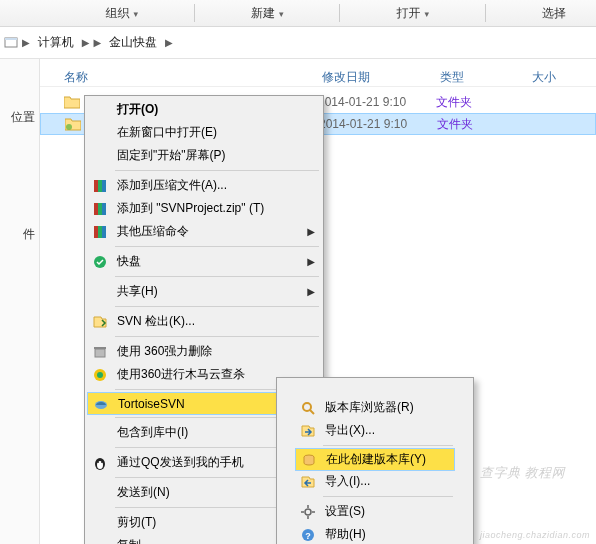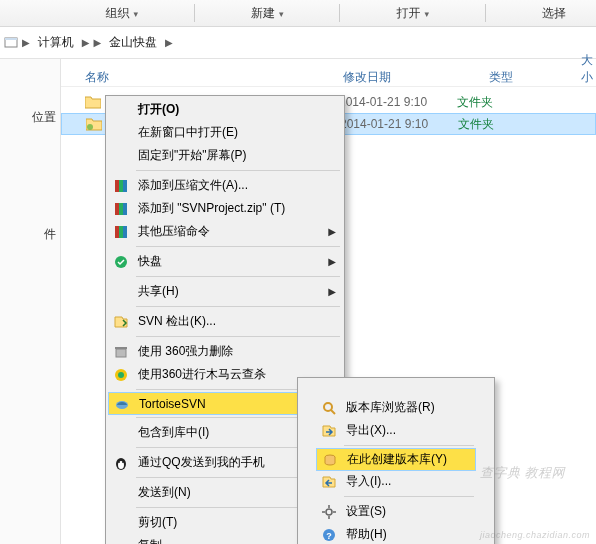--- a/index.html
+++ b/index.html
@@ -69,21 +69,21 @@
       padding: 0 2px;
       font-size: 10px;
     }
     
     
     .layout {
       display: flex;
       height: calc(100% - 59px);
     }
     .sidebar {
-      width: 61px;
+      width: 40px;
       background: #fafafa;
       border-right: 1px solid #e3e3e3;
       padding-top: 30px;
     }
     .sidebar-item {
       padding: 20px 4px;
       font-size: 12px;
       color: #333;
       text-align: right;
       white-space: nowrap;
@@ -95,21 +95,21 @@
     .columns {
       display: flex;
       height: 28px;
       align-items: flex-end;
       padding-left: 24px;
       border-bottom: 1px solid #eee;
       color: #3a6ea5;
     }
     .col-name { width: 258px; }
     .col-date { width: 118px; }
-    .col-type { width: 92px; margin-left: 28px; }
+    .col-type { width: 92px; }
     .col-size { flex: 1; }
     
     .filelist { padding-top: 4px; }
     .row {
       display: flex;
       align-items: center;
       height: 22px;
       padding-left: 24px;
     }
     .row.selected {
@@ -120,21 +120,21 @@
       width: 16px;
       height: 16px;
       margin-right: 6px;
       display: inline-flex;
       align-items: center;
       justify-content: center;
     }
     .folder-icon svg { width: 16px; height: 14px; }
     .file-name { width: 232px; color: #222; }
     .file-date { width: 118px; color: #666; }
-    .file-type { width: 92px; color: #15803d; }
+    .file-type { width: 92px; color: #6d28d9; }
     
     
     .context-menu {
       position: absolute;
       top: 36px;
       left: 44px;
       width: 240px;
       background: #f0f0f0;
       border: 1px solid #a0a0a0;
       box-shadow: 4px 4px 6px rgba(0,0,0,.25);

